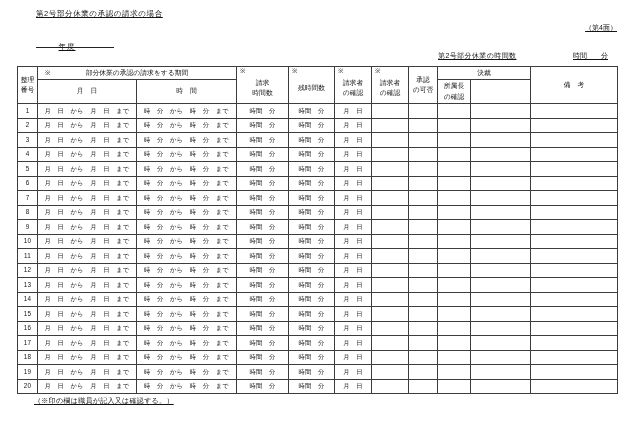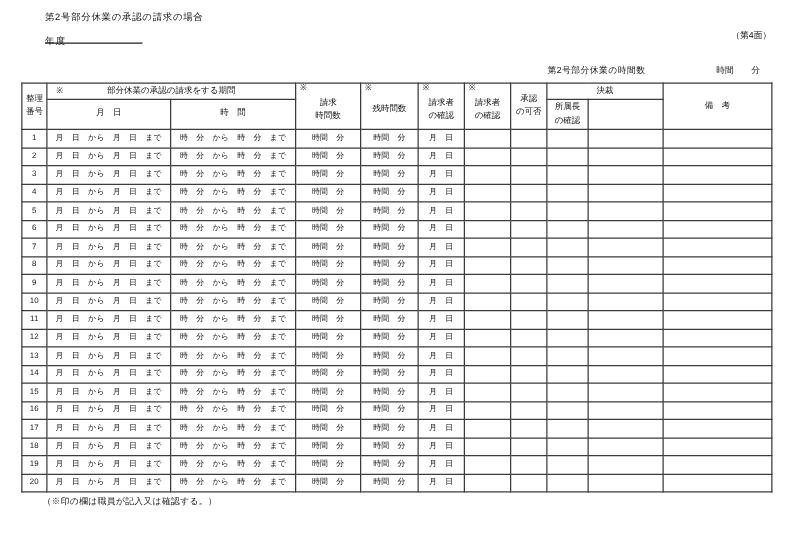--- a/index.html
+++ b/index.html
@@ -5,25 +5,25 @@
   * { box-sizing: border-box; }
   html, body { margin: 0; padding: 0; }
   body {
     width: 630px; height: 439px;
     background: #ffffff;
     color: #141414;
     font-family: "Liberation Sans", sans-serif;
     position: relative;
     overflow: hidden;
   }
-  .abs { position: absolute; white-space: pre-line; }
+  .abs { position: absolute; white-space: pre-line; text-decoration: underline; }
   .title { left: 36px; top: 9px; font-size: 7.5px; letter-spacing: 0.6px; }
   .page-label { right: 13px; top: 23px; font-size: 7px; }
-  .fiscal-year { left: 36px; top: 22px; width: 78px; height: 13px;
-                 border-bottom: 1px solid #222; text-align: left; }
+  .fiscal-year { left: 36px; top: 35px; width: 78px; height: 13px;
+                 border-bottom: 1px solid #222; text-align: center; }
   .fiscal-year .fy-text { font-size: 7.5px; letter-spacing: 1px; padding-right: 16px; }
   .hours-label { left: 438px; top: 51px; font-size: 7px; letter-spacing: 0.4px; }
   .hours-unit { right: 22px; top: 51px; font-size: 7px; }
   .footnote { left: 34px; top: 396px; font-size: 7px; letter-spacing: 0.3px; }
 
   table.form-table {
     position: absolute; left: 17px; top: 66px;
     width: 600px; border-collapse: collapse; table-layout: fixed;
   }
   th, td {

